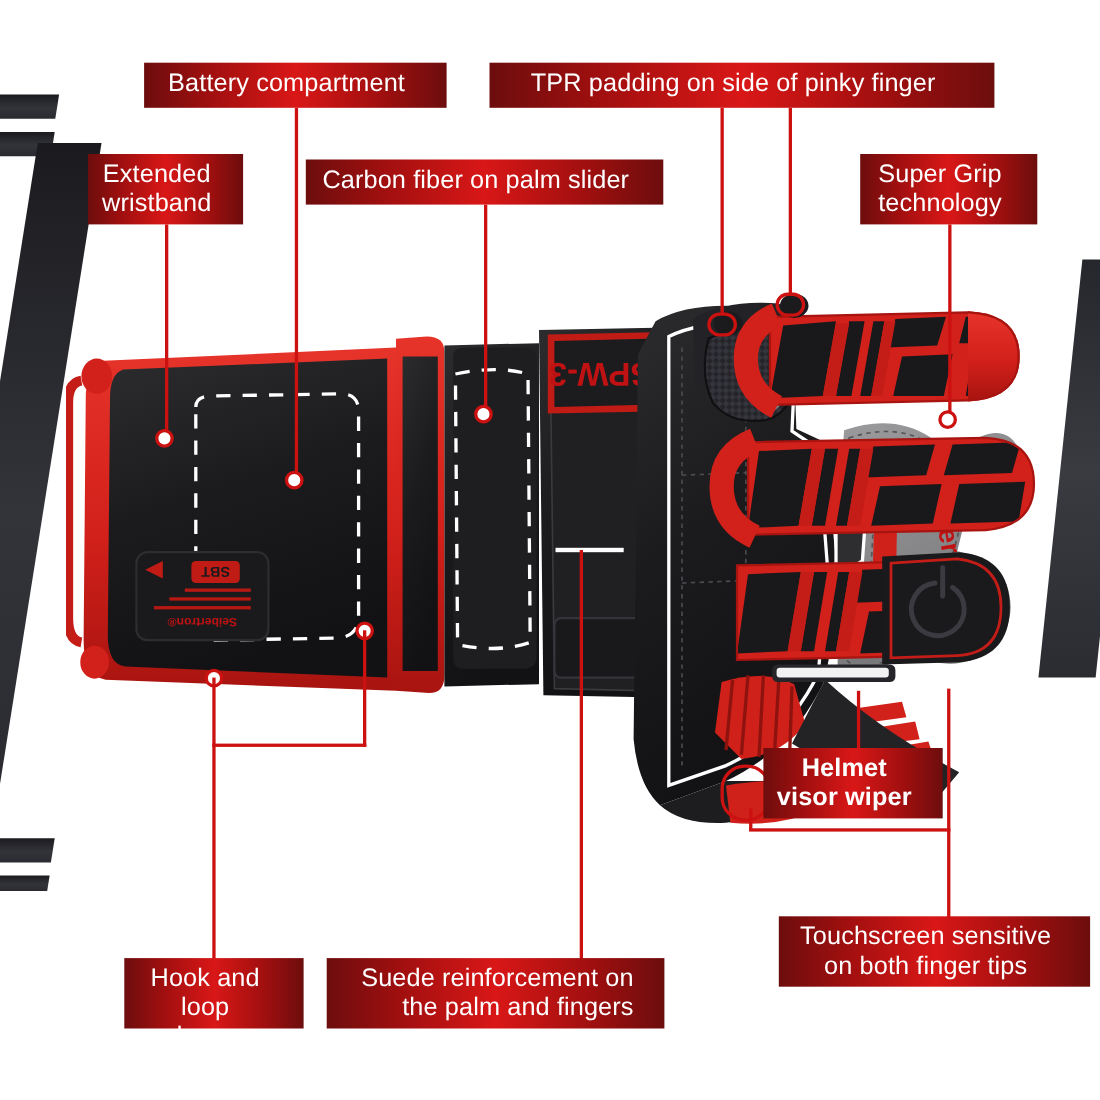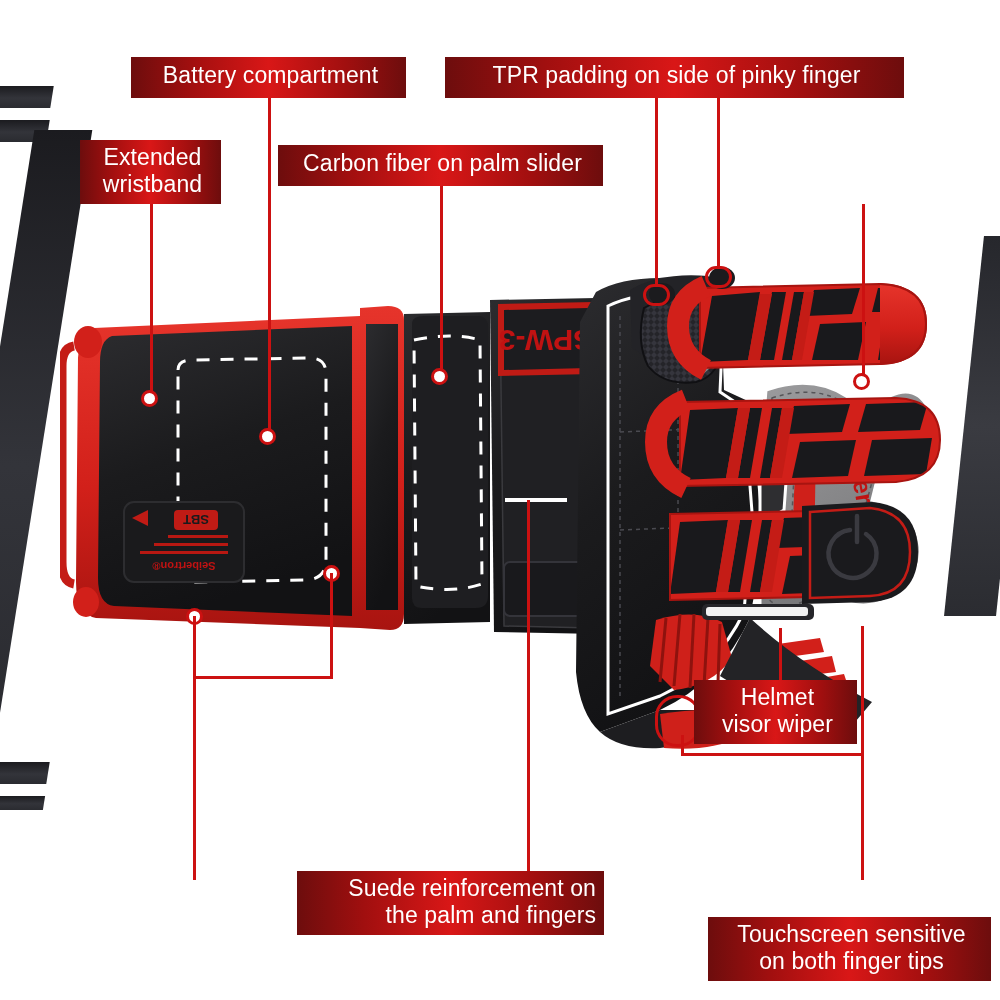--- a/index.html
+++ b/index.html
@@ -16,21 +16,21 @@
   .edge-left-s2{left:-10px;top:120px;width:58px;height:22px;transform:skewX(-9deg);}
   .edge-left-s3{left:-10px;top:762px;width:58px;height:22px;transform:skewX(-9deg);}
   .edge-left-s4{left:-14px;top:796px;width:58px;height:14px;transform:skewX(-9deg);}
   .edge-right-main{right:-16px;top:236px;width:52px;height:380px;transform:skewX(-6deg);
       background:linear-gradient(180deg,#26272c 0%,#3a3b41 50%,#2b2c31 100%);}
 
   
   .label{position:absolute;color:#ffffff;
       background:linear-gradient(90deg,#6d0d0d 0%,#a10f0f 22%,#d91717 50%,#a10f0f 78%,#6d0d0d 100%);
       font-size:23px;line-height:1.16;letter-spacing:.1px;
-      padding:5px 8px 7px 12px;text-align:center;white-space:pre-line;
+      padding:5px 28px 7px 12px;text-align:center;white-space:pre-line;
       box-sizing:border-box;}
   .label.two{padding-top:4px;padding-bottom:6px;}
 
   
   .vline{position:absolute;width:3px;background:#cc1111;}
   .hline{position:absolute;height:3px;background:#cc1111;}
   .dot{position:absolute;width:17px;height:17px;border-radius:50%;
        background:#ffffff;border:3px solid #cc1111;box-sizing:border-box;}
   .ring{position:absolute;border:3px solid #cc1111;box-sizing:border-box;background:transparent;}
   .wline{position:absolute;height:4px;background:#ffffff;}
@@ -316,24 +316,28 @@
 
   <div class="label" style="left:131px;top:57px;width:275px;height:41px;">Battery compartment</div>
 
   <div class="label" style="left:445px;top:57px;width:459px;height:41px;">TPR padding on side of pinky finger</div>
 
   <div class="label" style="left:278px;top:145px;width:325px;height:41px;">Carbon fiber on palm slider</div>
 
   <div class="label two" style="left:80px;top:140px;width:141px;height:64px;">Extended
 wristband</div>
 
-
-  <div class="label two" style="left:694px;top:680px;width:163px;height:64px;">Helmet
+  <div class="label two" style="left:782px;top:140px;width:161px;height:64px;">Super Grip
+technology</div>
+
+  <div class="label two" style="left:694px;top:680px;width:163px;height:64px;font-weight:bold;">Helmet
 visor wiper</div>
 
+  <div class="label two" style="left:113px;top:871px;width:163px;height:64px;">Hook and
+loop closure</div>
 
   <div class="label two" style="left:297px;top:871px;width:307px;height:64px;text-align:right;">Suede reinforcement on
 the palm and fingers</div>
 
-  <div class="label two" style="left:708px;top:917px;width:283px;height:64px;">Touchscreen sensitive
+  <div class="label two" style="left:708px;top:833px;width:283px;height:64px;">Touchscreen sensitive
 on both finger tips</div>
 
 </div>
 
 </body></html>

